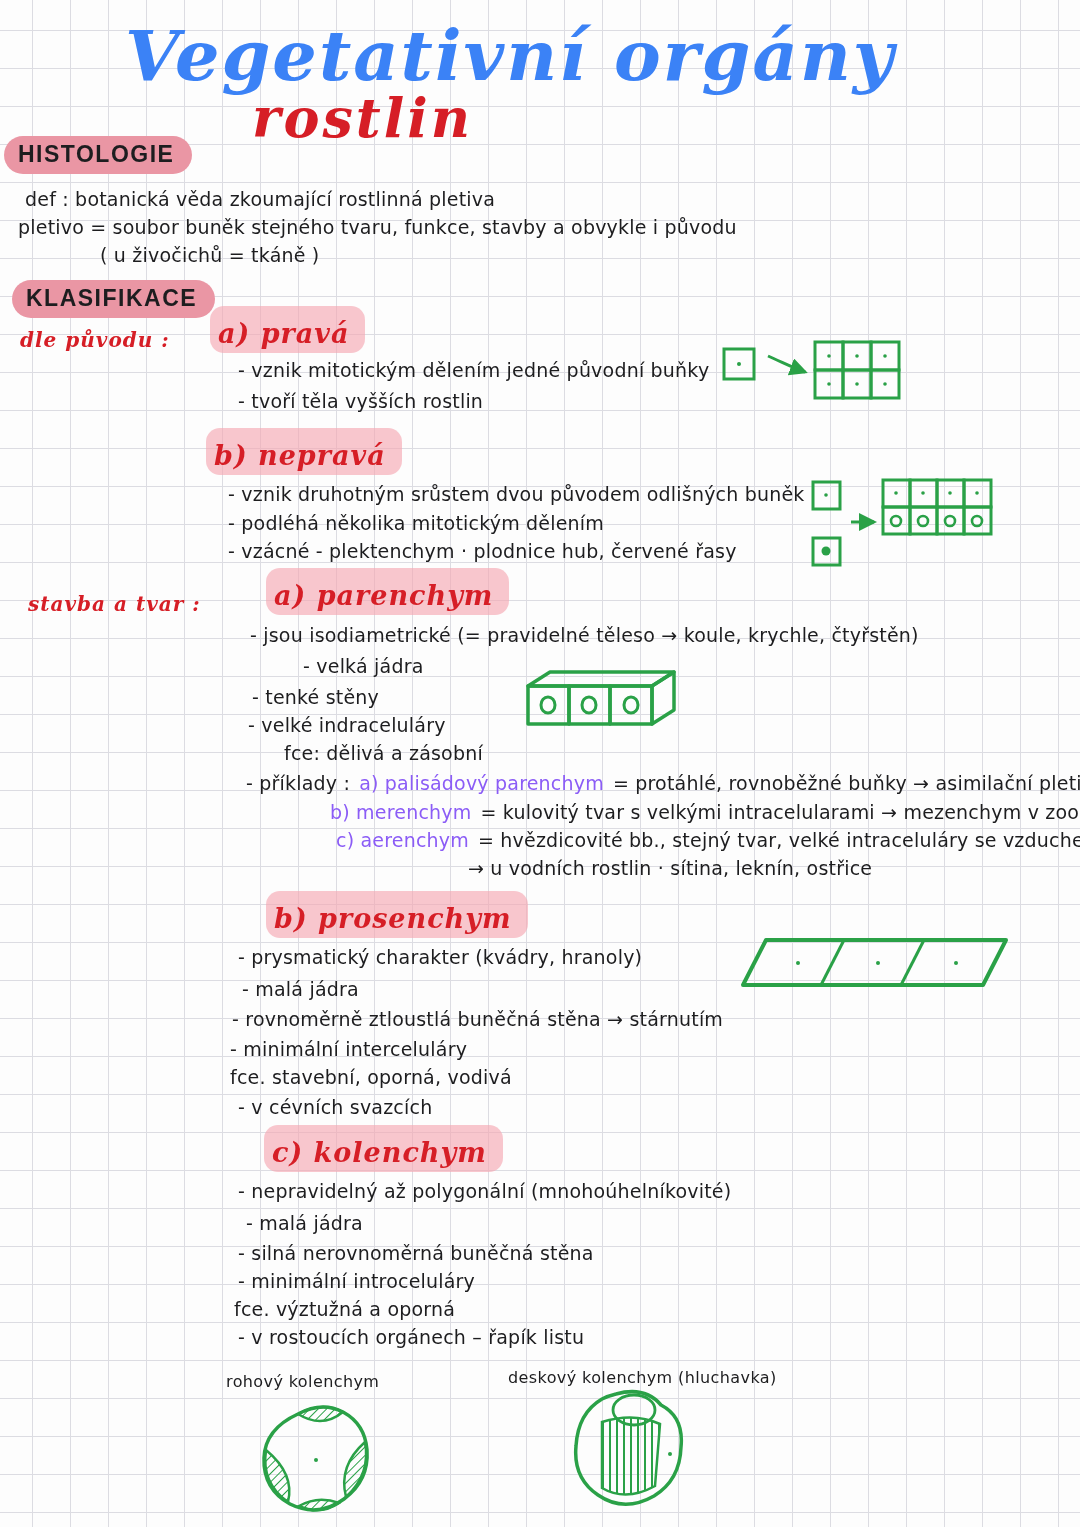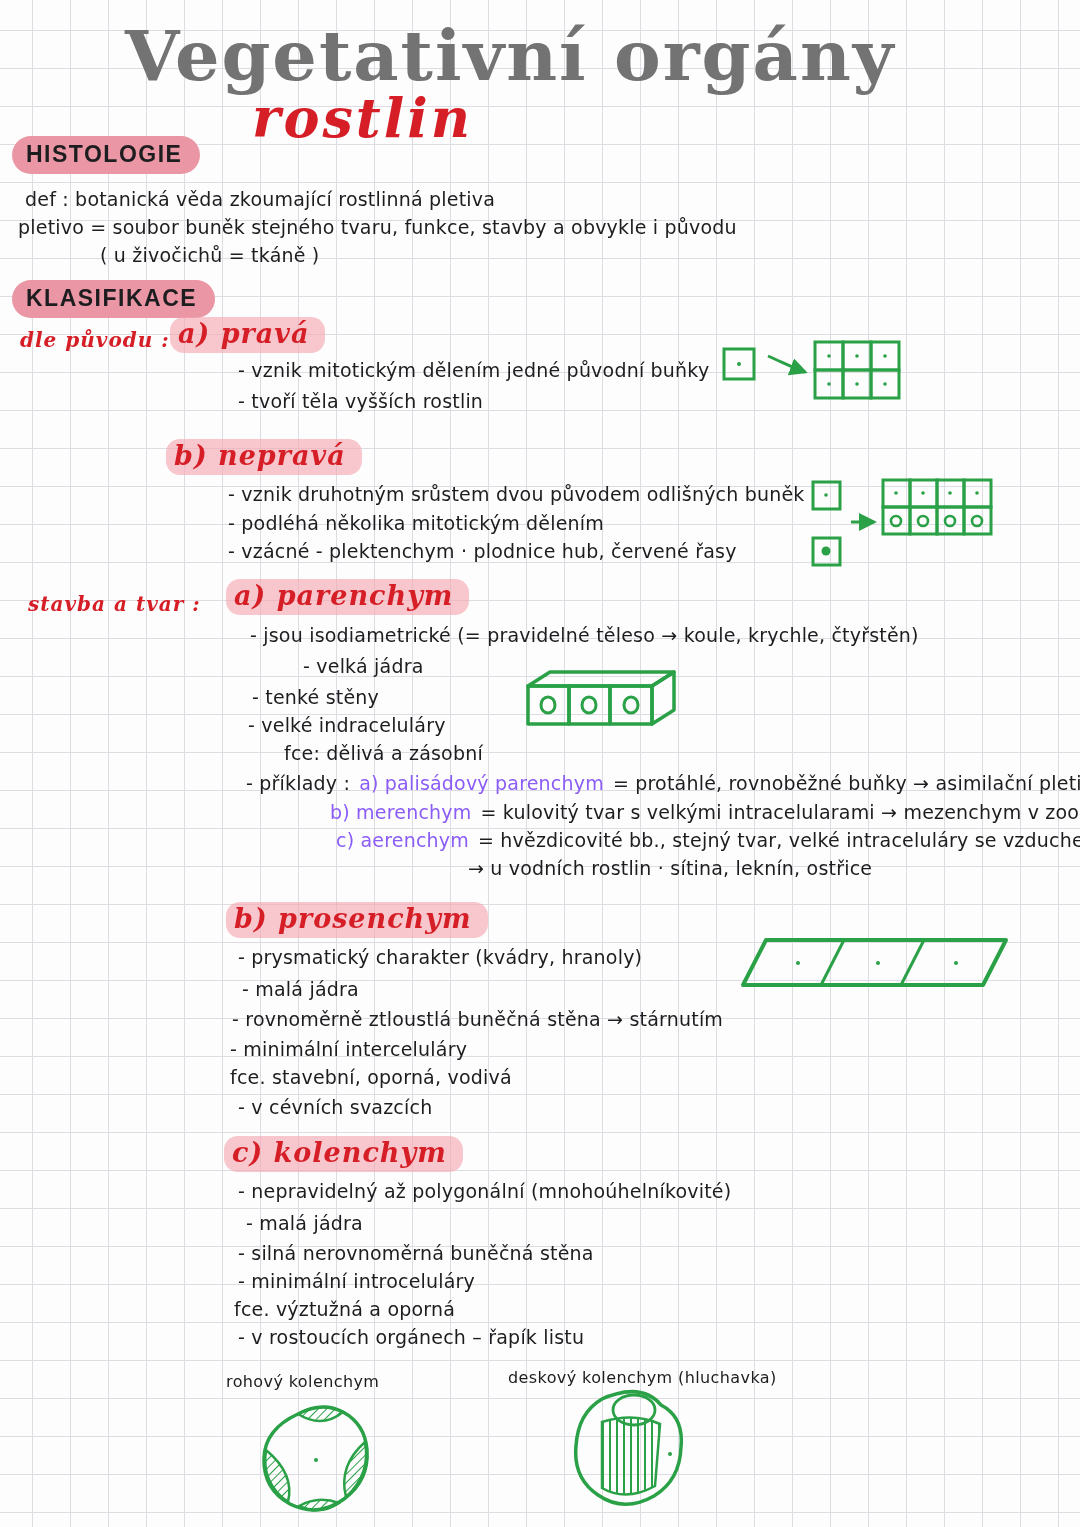--- a/index.html
+++ b/index.html
@@ -12,53 +12,53 @@
     background-image:
       linear-gradient(#dcdce2 1px, transparent 1px),
       linear-gradient(90deg, #dcdce2 1px, transparent 1px);
     background-size:38px 38px;
     background-position:-6px -8px;
     overflow:hidden;
   }
   .abs { position:absolute; white-space:nowrap; }
   .hand { font-size:19px; letter-spacing:.2px; }
   .title1 {
-    font-family:"DejaVu Serif", serif; font-weight:bold;
-    font-size:70px; color:#737373; letter-spacing:2px;
+    font-family:"DejaVu Serif", serif; font-style:italic; font-weight:bold;
+    font-size:70px; color:#3b82f6; letter-spacing:2px;
   }
   .title2 {
     font-family:"DejaVu Serif", serif; font-style:italic; font-weight:bold;
     font-size:54px; color:#d61e26; letter-spacing:3px;
   }
   .pill {
     font-family:"Liberation Sans", sans-serif; font-weight:bold;
     font-size:23px; letter-spacing:1.5px; color:#1d1d1f;
     background:#ea96a4; border-radius:20px; padding:5px 18px 7px 14px;
   }
   .red-label {
     font-family:"DejaVu Serif", serif; font-style:italic; font-weight:bold;
     font-size:20px; color:#d61e26; letter-spacing:1px;
   }
   .sub-heading {
     font-family:"DejaVu Serif", serif; font-style:italic; font-weight:bold;
     font-size:27px; color:#d61e26; letter-spacing:1px;
-    background:rgba(245,164,176,.62); border-radius:14px; padding:1px 16px 4px 8px;
+    background:rgba(245,164,176,.62); border-radius:14px; padding:12px 16px 4px 8px;margin-left:40px;
   }
   .salmon { color:#8b5cf6; }
   .exrow { display:flex; gap:9px; }
   .dlabel { font-size:16px; letter-spacing:.4px; }
   svg { display:block; }
 </style>
 </head>
 <body>
 
 <div class="abs title1" style="left:125px; top:14px;">Vegetativní orgány</div>
 <div class="abs title2" style="left:252px; top:86px;">rostlin</div>
 
-<div class="abs" style="left:12px; top:141px;">
+<div class="abs" style="left:4px; top:141px;">
   <span class="pill">HISTOLOGIE</span>
 </div>
 <div class="abs hand" style="left:25px; top:188px;">def : botanická věda zkoumající rostlinná pletiva</div>
 <div class="abs hand" style="left:18px; top:216px;">pletivo = soubor buněk stejného tvaru, funkce, stavby a obvykle i původu</div>
 <div class="abs hand" style="left:100px; top:244px;">( u živočichů = tkáně )</div>
 
 <div class="abs" style="left:12px; top:285px;">
   <span class="pill">KLASIFIKACE</span>
 </div>
 

